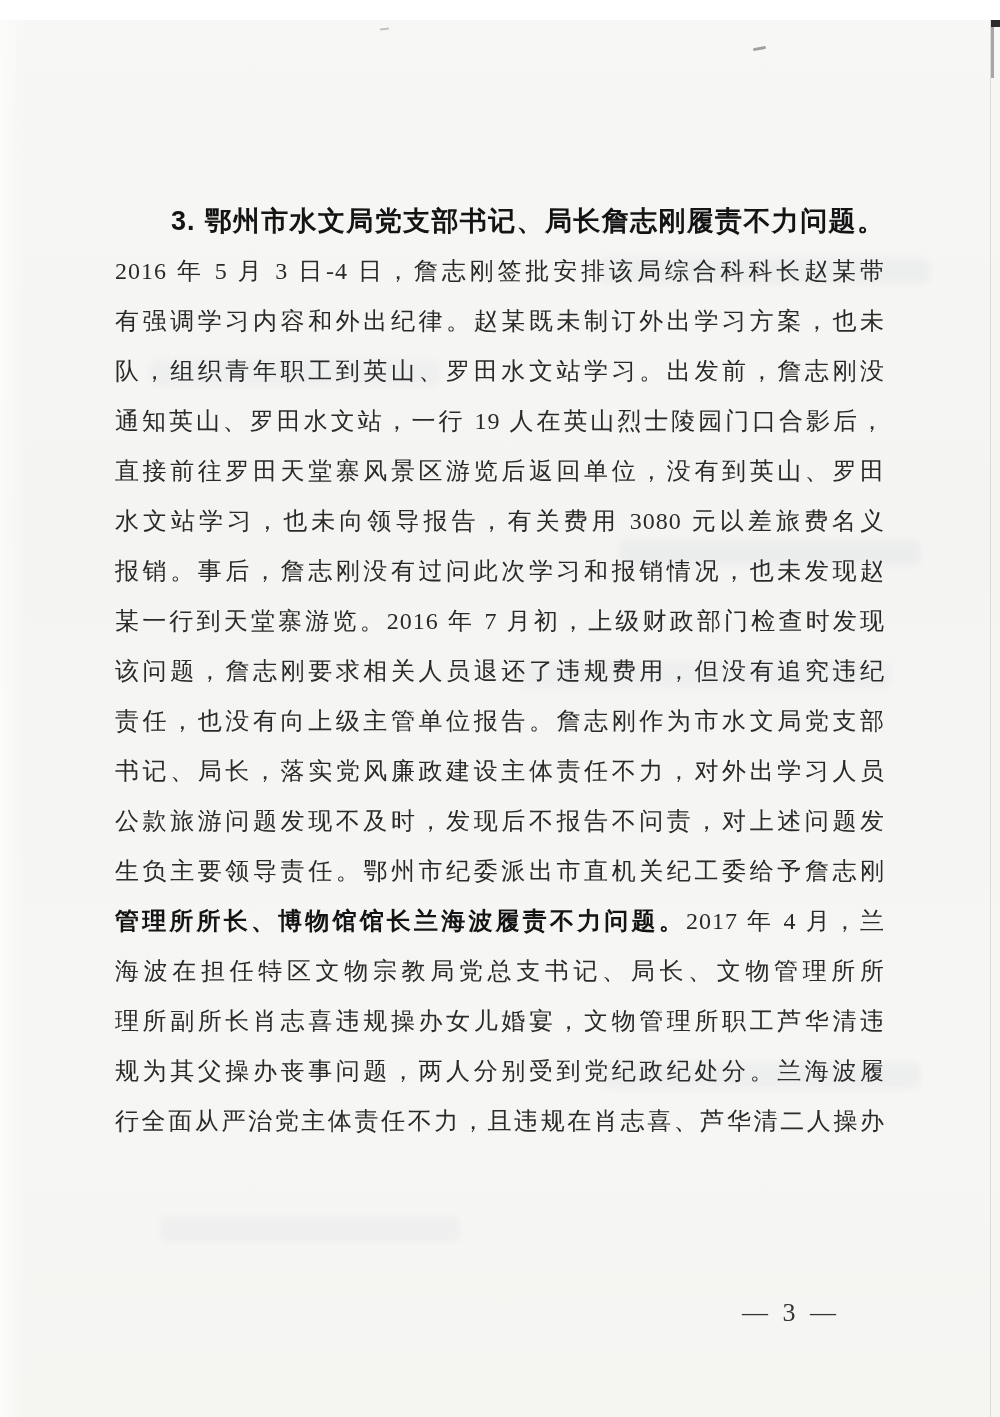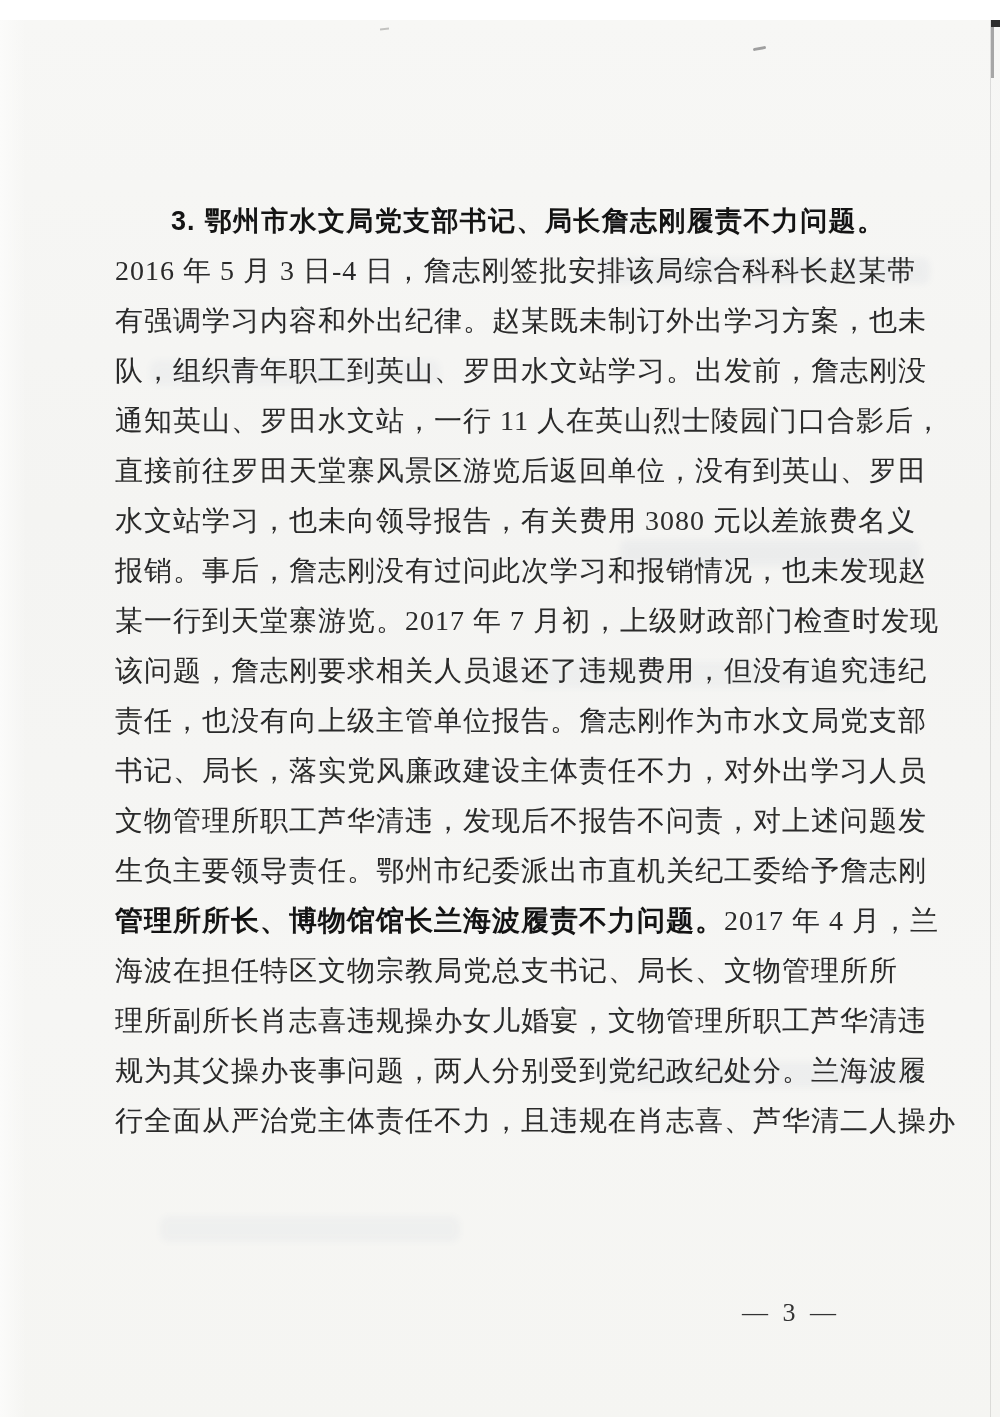--- a/index.html
+++ b/index.html
@@ -57,21 +57,21 @@
   .doc {
     position: absolute;
     left: 115px;
     top: 176px;
     width: 770px;
     color: #2a2a2a;
   }
   .line {
     height: 50px;
     line-height: 50px;
-    font-size: 28px;
+    font-size: 24px;
     letter-spacing: 1px;
     text-align: justify;
     text-align-last: justify;
     white-space: nowrap;
   }
   .heading {
     font-family: "Liberation Sans", "DejaVu Sans", sans-serif;
     font-weight: 700;
     font-size: 27px;
     color: #141414;
@@ -112,29 +112,29 @@
   <div class="smudge s4"></div>
   <div class="smudge s5"></div>
   <div class="smudge s6"></div>
 
   <div class="doc">
 
     <div class="line heading indent">3. 鄂州市水文局党支部书记、局长詹志刚履责不力问题。</div>
     <div class="line">2016 年 5 月 3 日-4 日，詹志刚签批安排该局综合科科长赵某带</div>
     <div class="line">有强调学习内容和外出纪律。赵某既未制订外出学习方案，也未</div>
     <div class="line">队，组织青年职工到英山、罗田水文站学习。出发前，詹志刚没</div>
-    <div class="line">通知英山、罗田水文站，一行 11 人在英山烈士陵园门口合影后，</div>
+    <div class="line">通知英山、罗田水文站，一行 19 人在英山烈士陵园门口合影后，</div>
     <div class="line">直接前往罗田天堂寨风景区游览后返回单位，没有到英山、罗田</div>
     <div class="line">水文站学习，也未向领导报告，有关费用 3080 元以差旅费名义</div>
     <div class="line">报销。事后，詹志刚没有过问此次学习和报销情况，也未发现赵</div>
-    <div class="line">某一行到天堂寨游览。2017 年 7 月初，上级财政部门检查时发现</div>
+    <div class="line">某一行到天堂寨游览。2016 年 7 月初，上级财政部门检查时发现</div>
     <div class="line">该问题，詹志刚要求相关人员退还了违规费用，但没有追究违纪</div>
     <div class="line">责任，也没有向上级主管单位报告。詹志刚作为市水文局党支部</div>
     <div class="line">书记、局长，落实党风廉政建设主体责任不力，对外出学习人员</div>
-    <div class="line">文物管理所职工芦华清违，发现后不报告不问责，对上述问题发</div>
+    <div class="line">公款旅游问题发现不及时，发现后不报告不问责，对上述问题发</div>
     <div class="line">生负主要领导责任。鄂州市纪委派出市直机关纪工委给予詹志刚</div>
 
     <div class="line"><span class="heading-inline">管理所所长、博物馆馆长兰海波履责不力问题。</span><span>2017 年 4 月，兰</span></div>
     <div class="line">海波在担任特区文物宗教局党总支书记、局长、文物管理所所</div>
     <div class="line">理所副所长肖志喜违规操办女儿婚宴，文物管理所职工芦华清违</div>
     <div class="line">规为其父操办丧事问题，两人分别受到党纪政纪处分。兰海波履</div>
     <div class="line">行全面从严治党主体责任不力，且违规在肖志喜、芦华清二人操办</div>
 
   </div>
 

